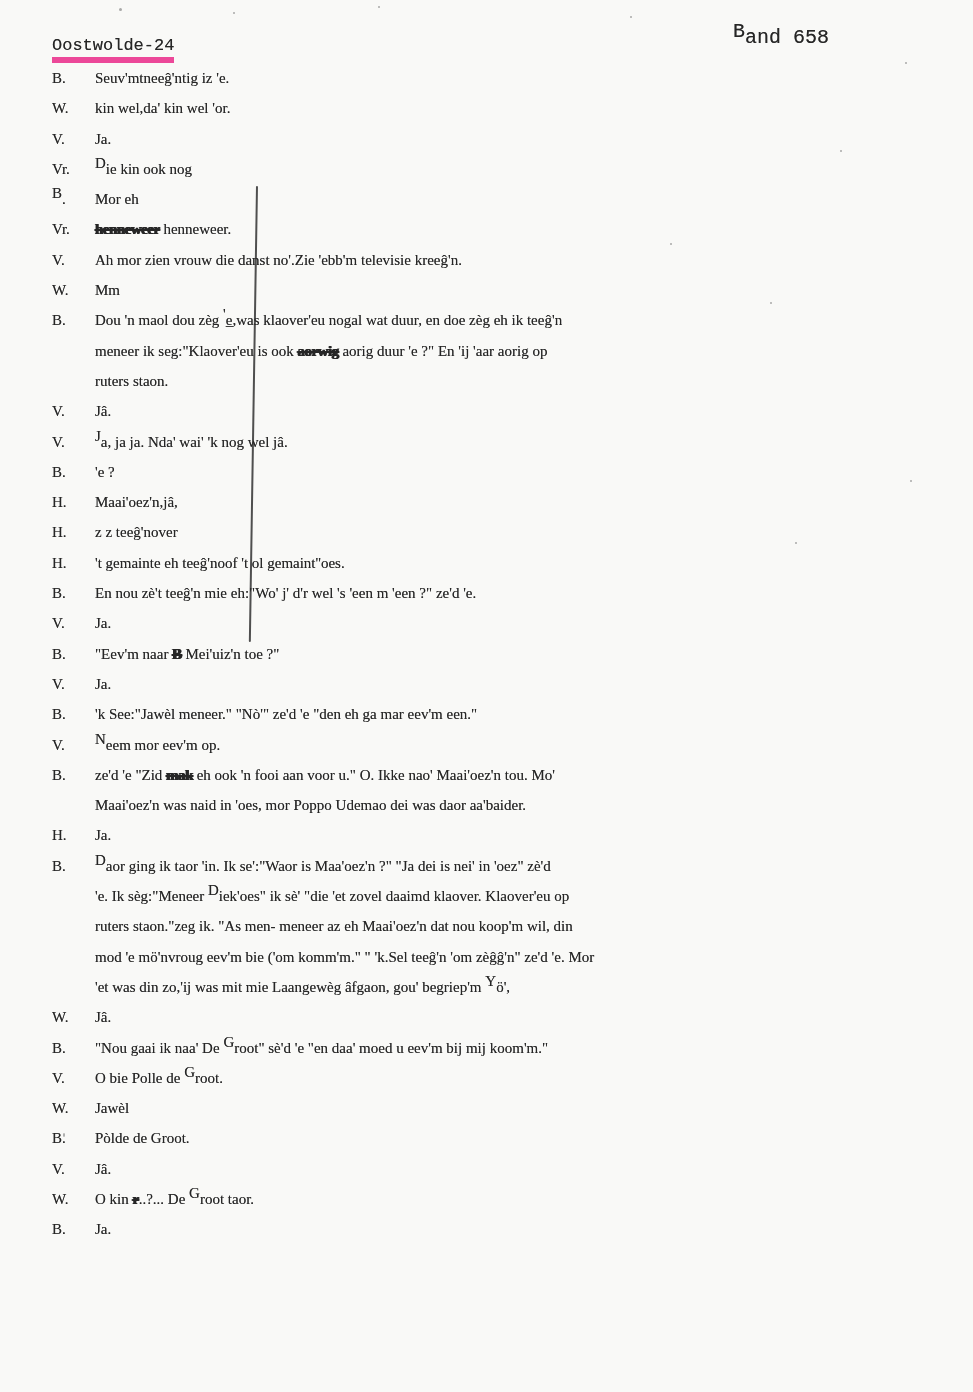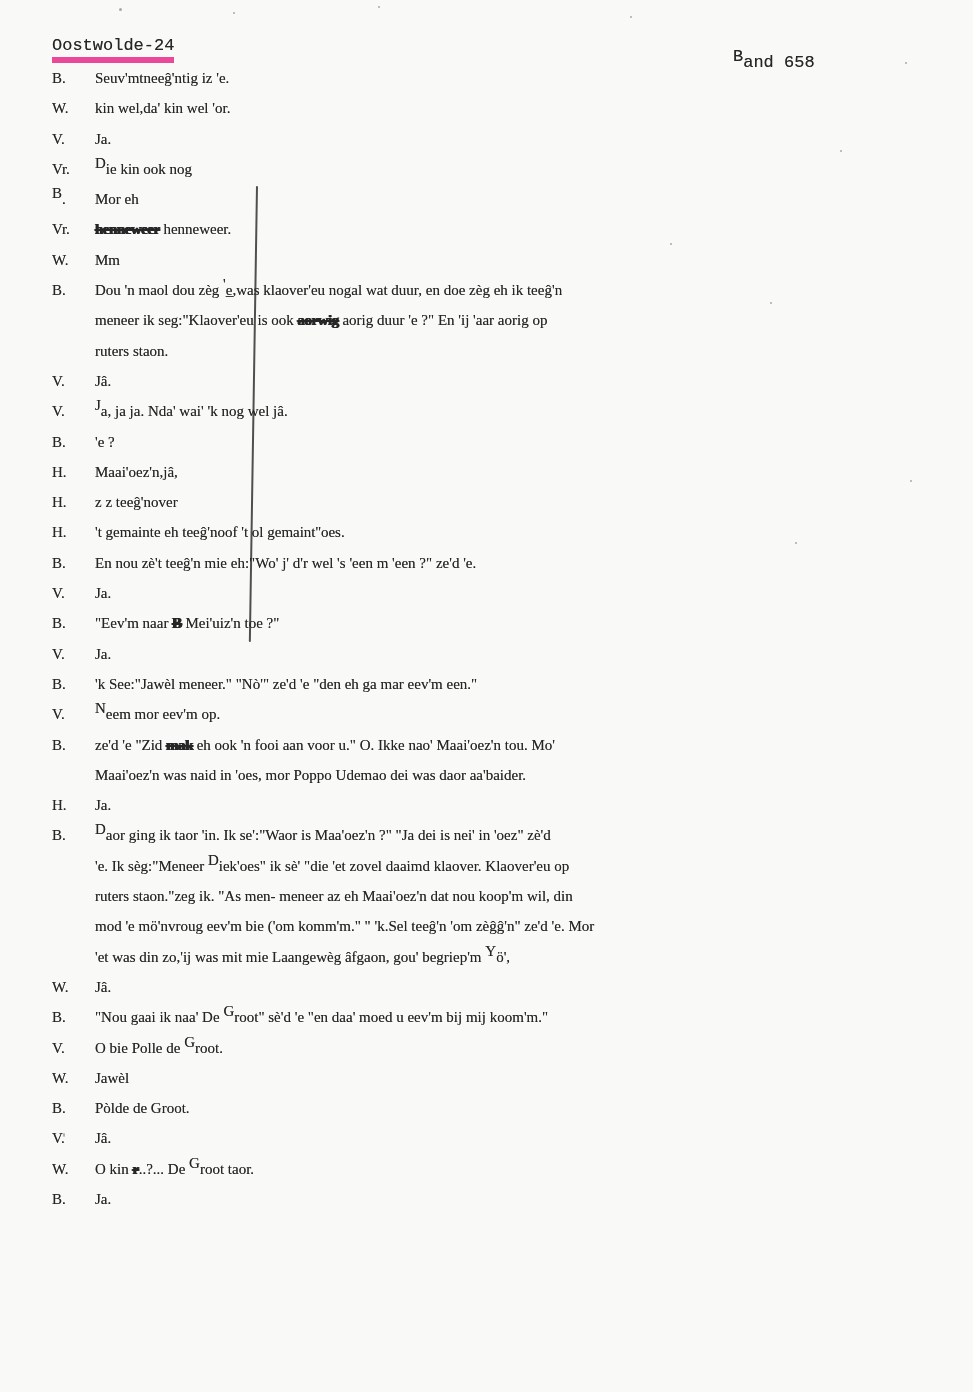--- a/index.html
+++ b/index.html
@@ -14,22 +14,22 @@
     text-shadow:0 0 0.5px rgba(30,30,30,0.55);
   }
   .header-title{
     position:absolute;left:52px;top:36px;
     font-size:17px;line-height:20px;
     border-bottom:6px solid #ec4899;
     padding-bottom:1px;
     white-space:pre;
   }
   .band{
-    position:absolute;left:733px;top:53px;
-    font-size:17px;line-height:20px;white-space:pre;
+    position:absolute;left:733px;top:28px;
+    font-size:20px;line-height:20px;white-space:pre;
   }
   .sup{display:inline-block;transform:translateY(-6px);}
   .strike{
     text-decoration:line-through;
     text-decoration-thickness:1.5px;
     font-weight:bold;
     letter-spacing:-0.5px;
     text-shadow:0.6px 0 0 currentColor,-0.6px 0 0 currentColor;
   }
   .transcript{position:absolute;left:0;top:63px;width:973px;}
@@ -61,20 +61,21 @@
 
   <div class="band"><span class="sup">B</span><span>and 658</span></div>
 
   <div class="transcript">
       <div class="line"><span class="speaker">B.</span><span><span>Seuv'mtneeĝ'ntig iz 'e.</span></span></div>
       <div class="line"><span class="speaker">W.</span><span><span>kin wel,da' kin wel 'or.</span></span></div>
       <div class="line"><span class="speaker">V.</span><span><span>Ja.</span></span></div>
       <div class="line"><span class="speaker">Vr.</span><span><span class="sup">D</span><span>ie kin ook nog</span></span></div>
       <div class="line"><span class="speaker"><span class="sup">B</span>.</span><span><span>Mor eh</span></span></div>
       <div class="line"><span class="speaker">Vr.</span><span><span class="strike">henneweer</span><span> henneweer.</span></span></div>
+      <div class="line"><span class="speaker">V.</span><span><span>Ah mor zien vrouw die danst no'.Zie 'ebb'm televisie kreeĝ'n.</span></span></div>
       <div class="line"><span class="speaker">W.</span><span><span>Mm</span></span></div>
       <div class="line"><span class="speaker">B.</span><span><span>Dou 'n maol dou zèg </span><span class="sup">'</span><span>e̲,was klaover'eu nogal wat duur, en doe zèg eh ik teeĝ'n</span></span></div>
       <div class="line"><span class="speaker"></span><span><span>meneer ik seg:"Klaover'eu is ook </span><span class="strike">aorwig</span><span> aorig duur 'e ?" En 'ij 'aar aorig op</span></span></div>
       <div class="line"><span class="speaker"></span><span><span>ruters staon.</span></span></div>
       <div class="line"><span class="speaker">V.</span><span><span>Jâ.</span></span></div>
       <div class="line"><span class="speaker">V.</span><span><span class="sup">J</span><span>a, ja ja. Nda' wai' 'k nog wel jâ.</span></span></div>
       <div class="line"><span class="speaker">B.</span><span><span>'e ?</span></span></div>
       <div class="line"><span class="speaker">H.</span><span><span>Maai'oez'n,jâ,</span></span></div>
       <div class="line"><span class="speaker">H.</span><span><span>z z teeĝ'nover</span></span></div>
       <div class="line"><span class="speaker">H.</span><span><span>'t gemainte eh teeĝ'noof 't ol gemaint''oes.</span></span></div>

